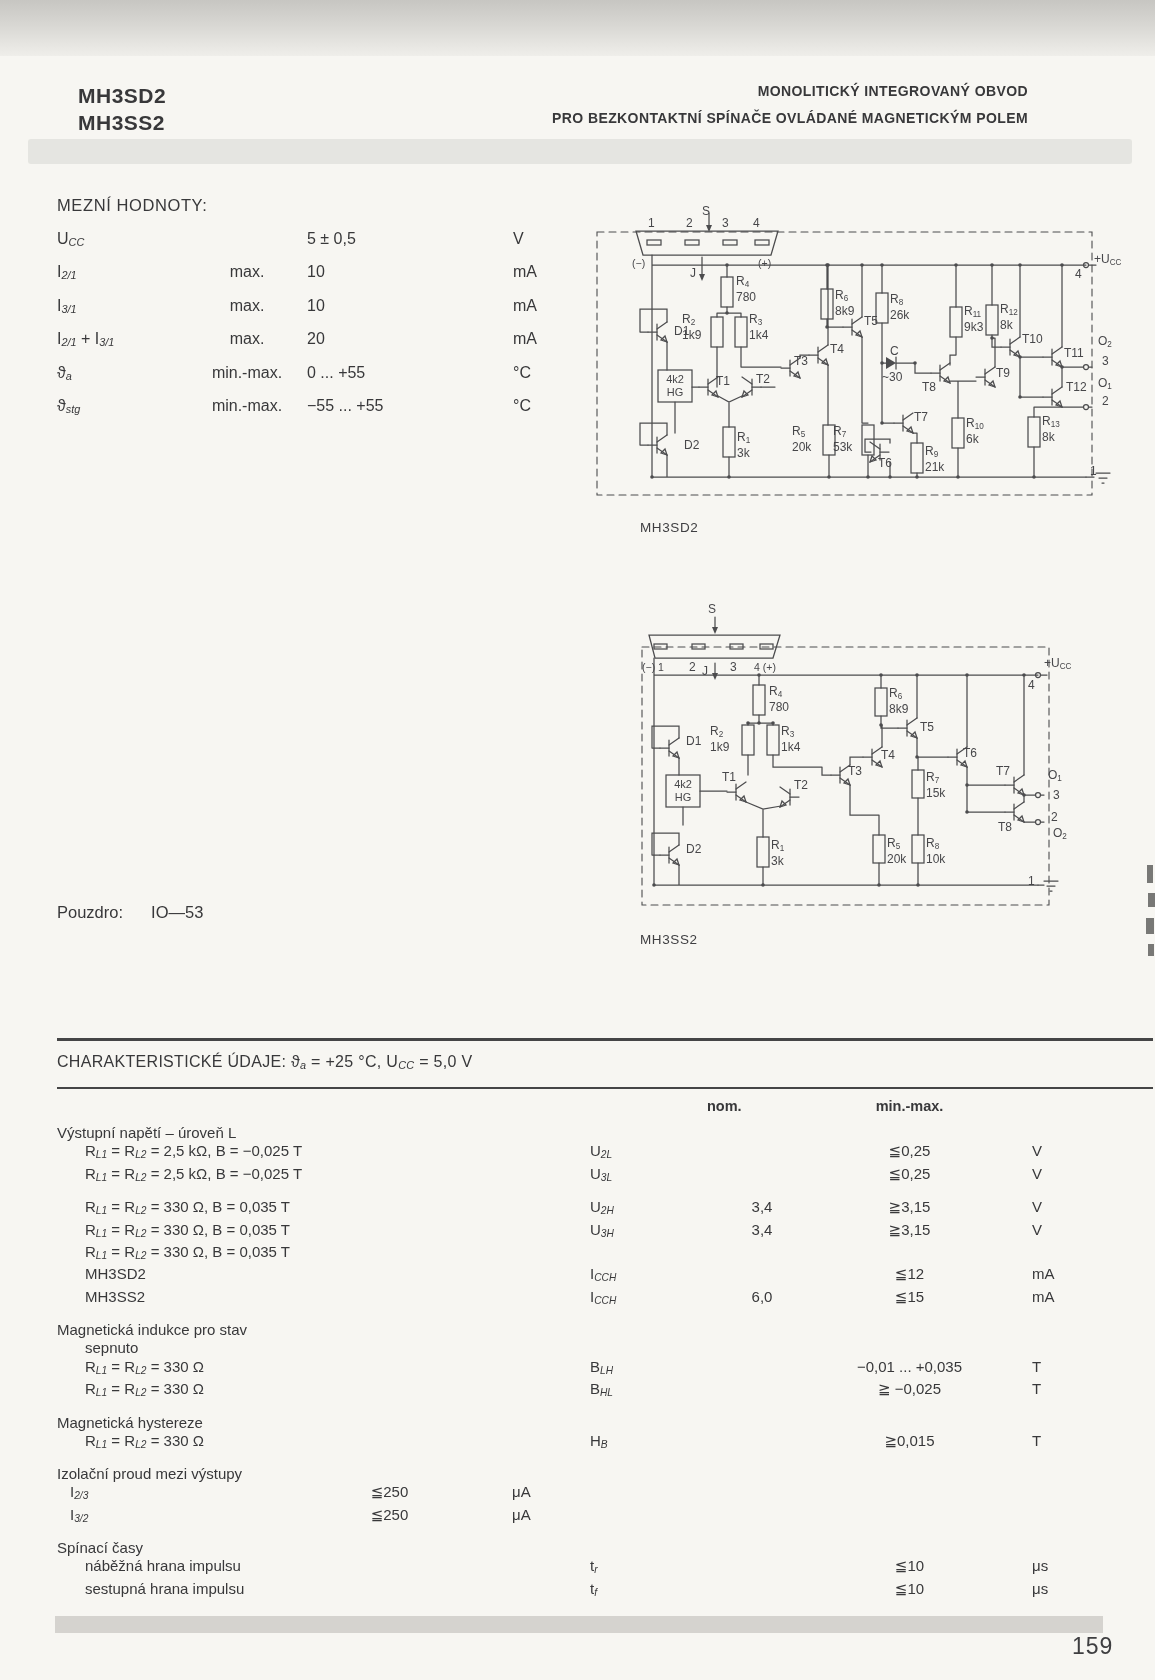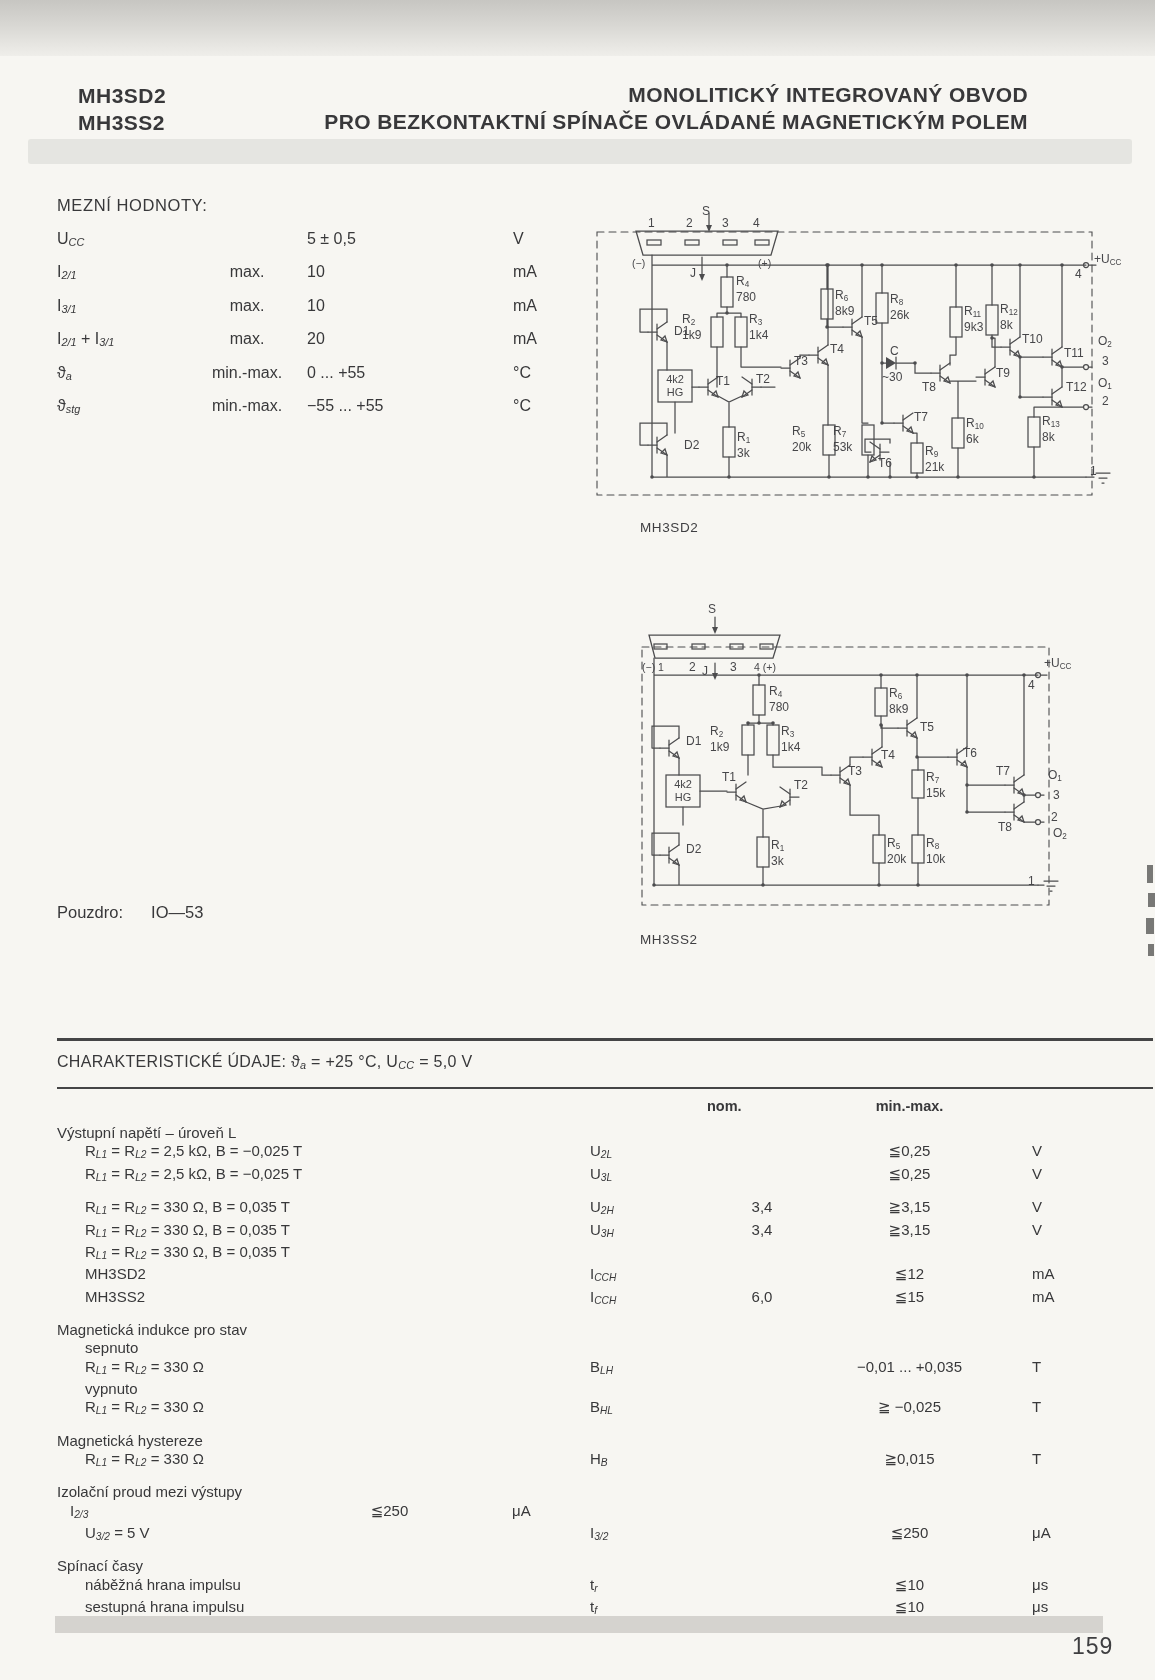--- a/index.html
+++ b/index.html
@@ -9,21 +9,21 @@
   sub{font-size:.68em;font-style:italic;vertical-align:-0.22em}
   .lb sub,.box-label sub{font-style:normal}
   
   .band-top{position:absolute;left:0;top:0;width:1155px;height:56px;
     background:linear-gradient(180deg,#c7c6c2 0%,#d8d7d3 45%,#efeeea 100%)}
   .band-head{position:absolute;left:28px;top:139px;width:1104px;height:25px;background:#dcdbd7;opacity:.65;border-radius:3px}
   .band-bottom{position:absolute;left:55px;top:1616px;width:1048px;height:17px;background:#d0cfcb;opacity:.9}
   .edge-mark{position:absolute;background:#787876}
   
   .h-part{position:absolute;left:78px;font-size:21px;font-weight:bold;letter-spacing:.5px}
-  .h-title{position:absolute;right:127px;font-size:21px;font-weight:bold;text-align:right;letter-spacing:.4px;white-space:nowrap}
+  .h-title{position:absolute;right:127px;font-size:14px;font-weight:bold;text-align:right;letter-spacing:.4px;white-space:nowrap}
   
   .limits-heading{position:absolute;left:57px;top:196px;font-size:16.5px;letter-spacing:.6px}
   .limits{position:absolute;left:57px;top:224px;width:490px}
   .lim-row{display:flex;line-height:29px;font-size:16px}
   .lim-sym{width:130px}
   .lim-qual{width:120px;text-align:center}
   .lim-val{width:170px;}
   .lim-unit{width:70px;padding-left:36px}
   
   .fig{position:absolute}
@@ -506,21 +506,20 @@
 
       <div class="ct-row indent">
         <div class="ct-label">R<sub>L1</sub> = R<sub>L2</sub> = 330 Ω</div>
         <div class="ct-sym">B<sub>LH</sub></div>
         <div class="ct-nom"></div>
         <div class="ct-mm">−0,01 ... +0,035</div>
         <div class="ct-unit">T</div>
       </div>
 
       <div class="ct-row indent">
-        <div class="ct-label">vypnuto</div>
         <div class="ct-sym"></div>
         <div class="ct-nom"></div>
         <div class="ct-mm"></div>
         <div class="ct-unit"></div>
       </div>
 
       <div class="ct-row indent">
         <div class="ct-label">R<sub>L1</sub> = R<sub>L2</sub> = 330 Ω</div>
         <div class="ct-sym">B<sub>HL</sub></div>
         <div class="ct-nom"></div>
@@ -553,21 +552,20 @@
       </div>
 
       <div class="ct-row indent">
         <div class="ct-sym">I<sub>2/3</sub></div>
         <div class="ct-nom"></div>
         <div class="ct-mm">≦250</div>
         <div class="ct-unit">μA</div>
       </div>
 
       <div class="ct-row indent">
-        <div class="ct-label">U<sub>3/2</sub> = 5 V</div>
         <div class="ct-sym">I<sub>3/2</sub></div>
         <div class="ct-nom"></div>
         <div class="ct-mm">≦250</div>
         <div class="ct-unit">μA</div>
       </div>
 
       <div class="ct-row gap">
         <div class="ct-label">Spínací časy</div>
         <div class="ct-sym"></div>
         <div class="ct-nom"></div>

